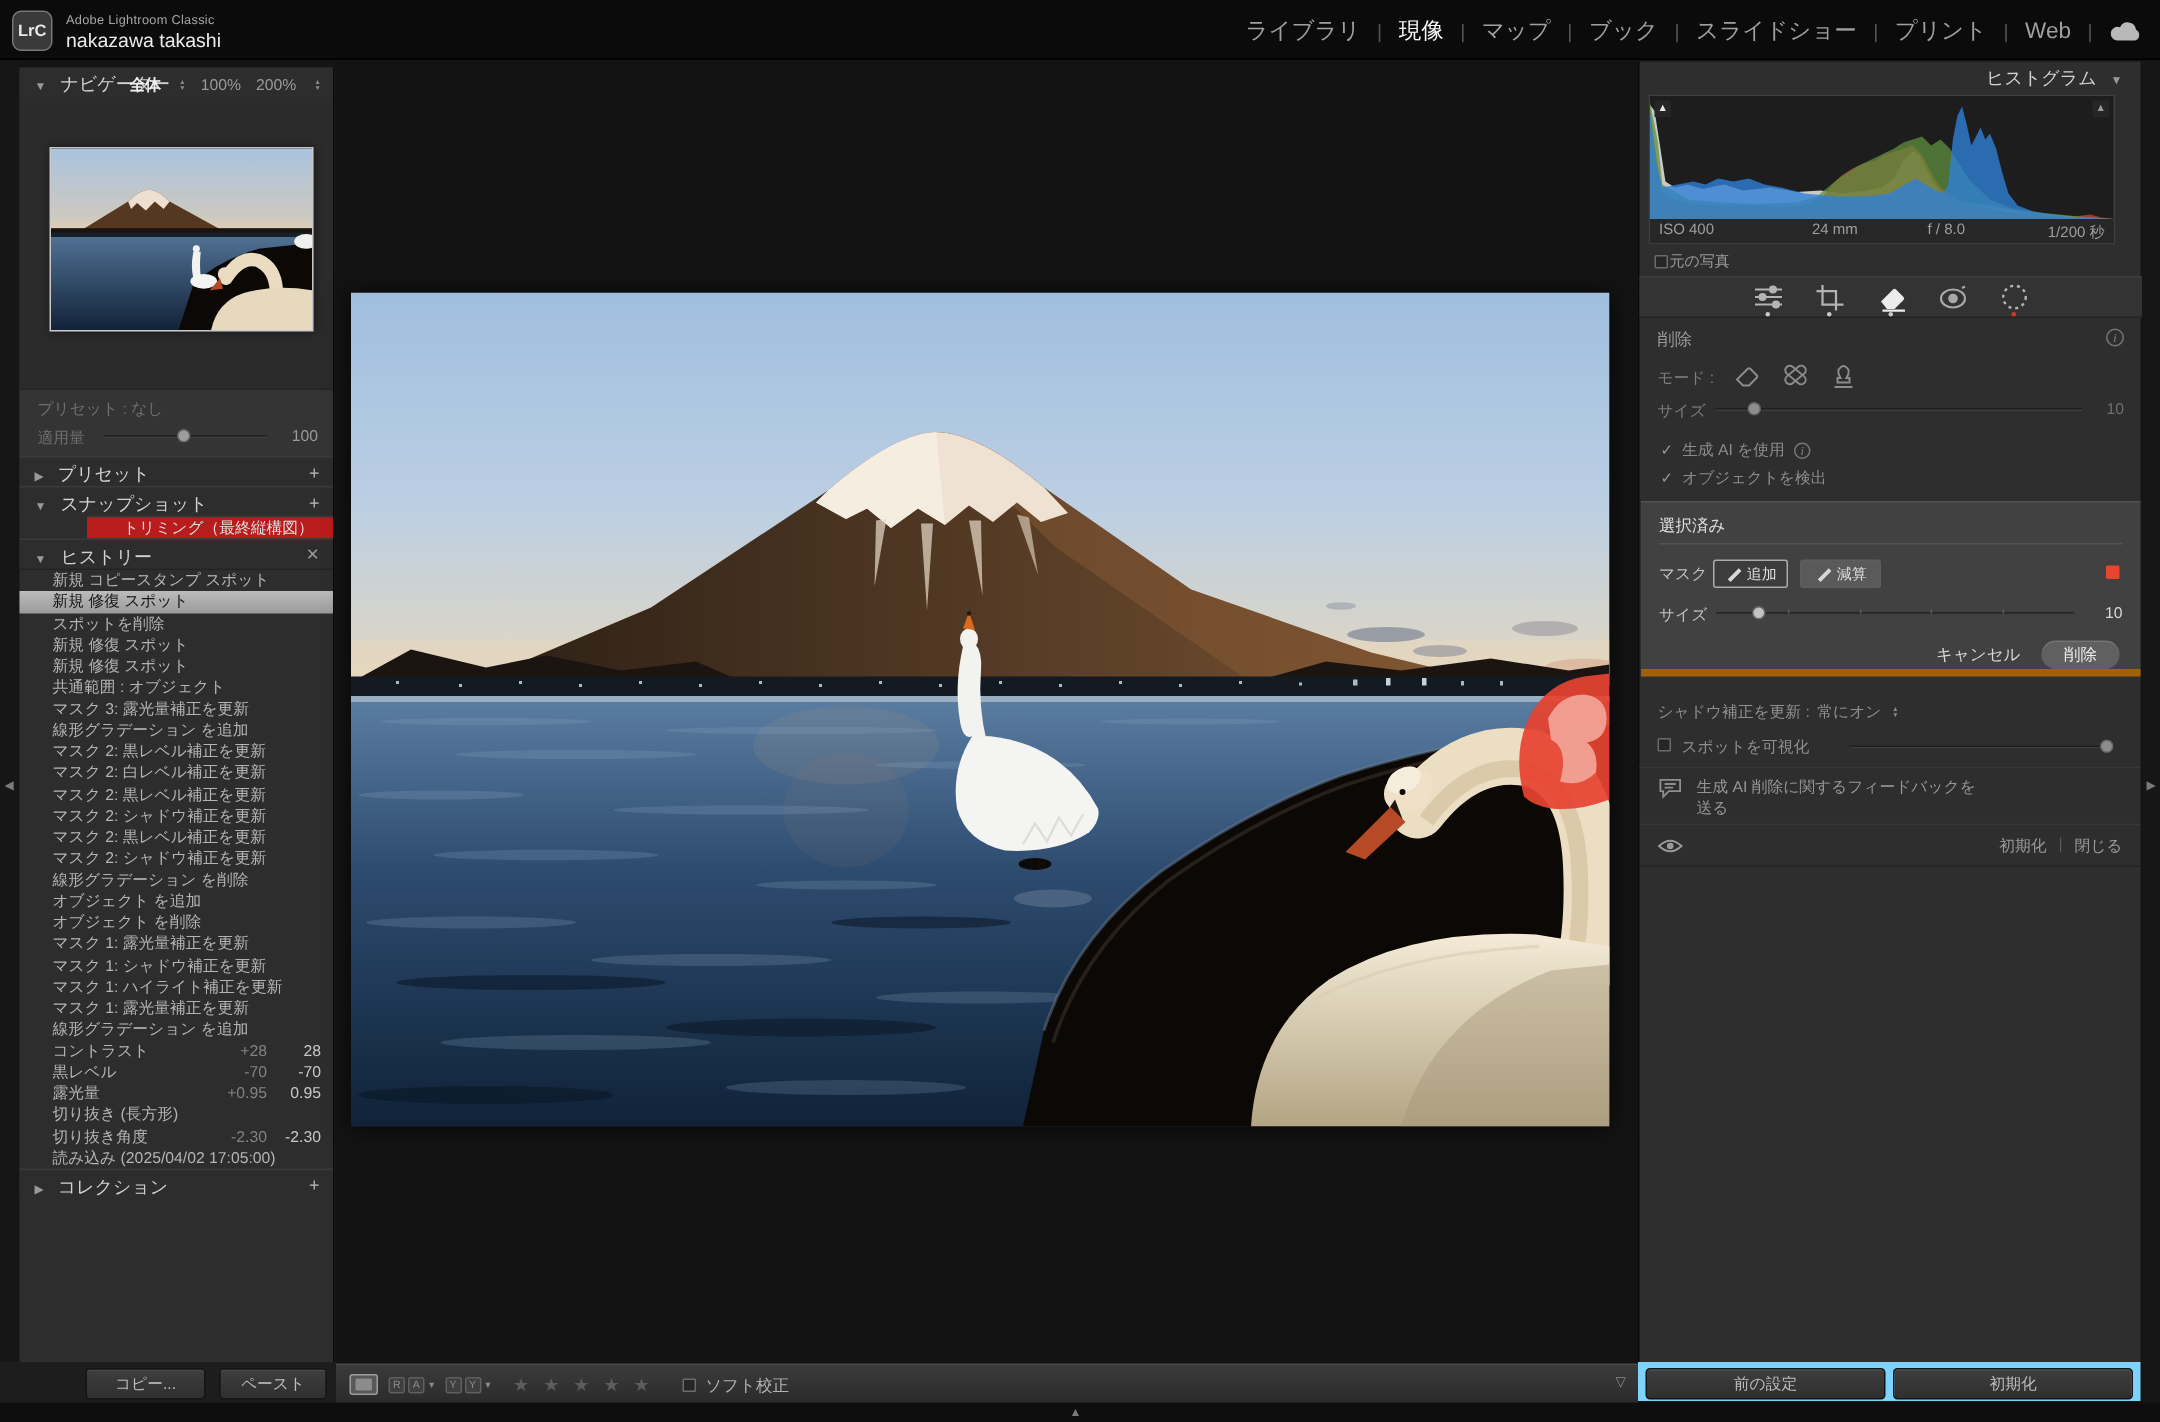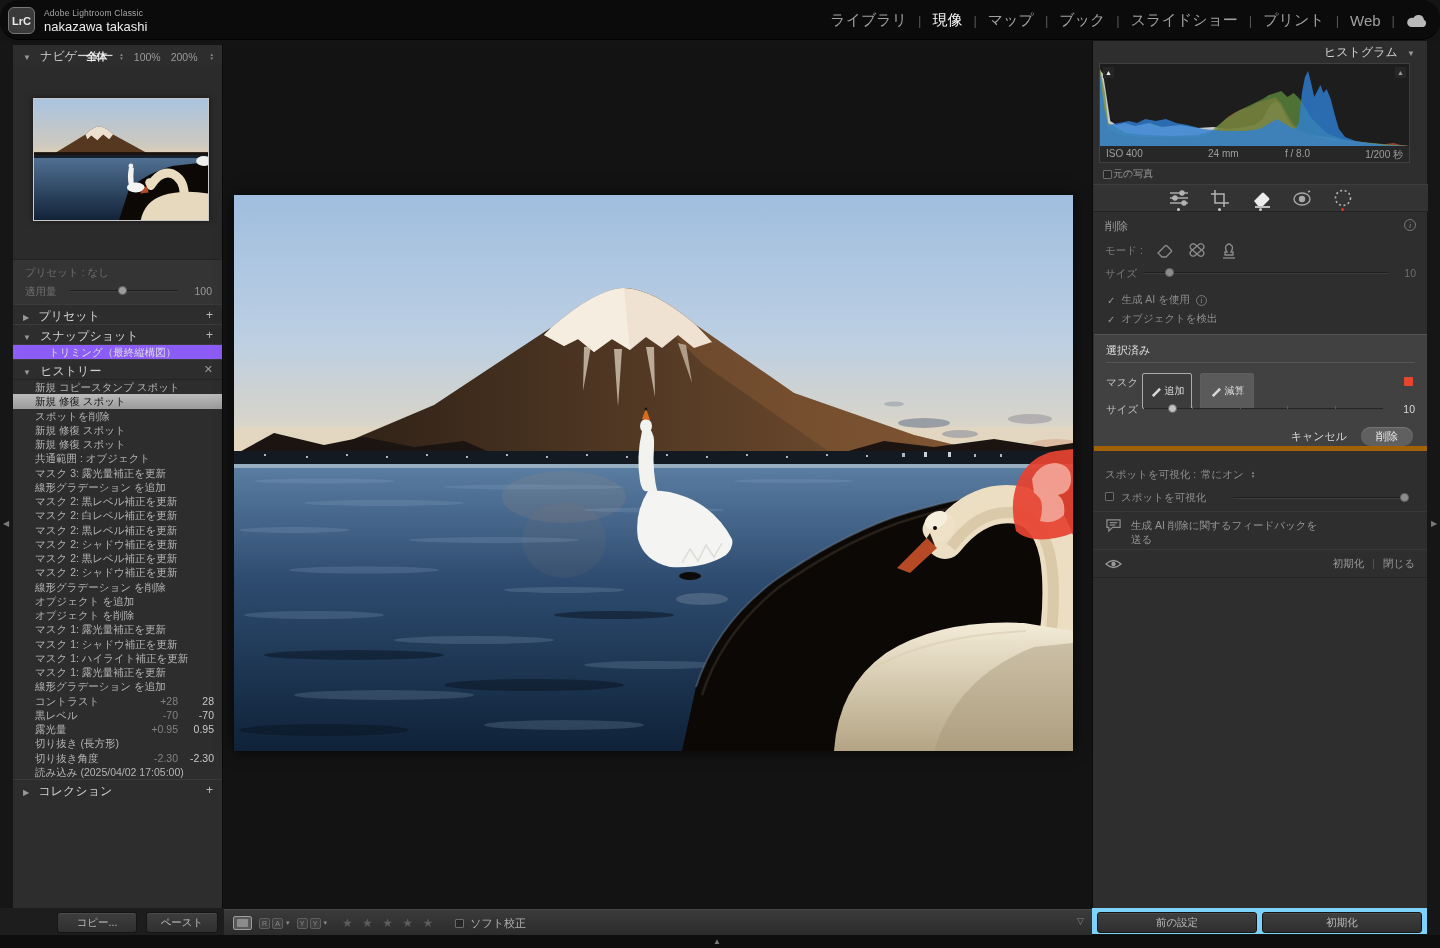--- a/index.html
+++ b/index.html
@@ -1,21 +1,21 @@
 <!DOCTYPE html>
 <html><head>
 <meta charset="utf-8">
 <style>
   * { margin:0; padding:0; box-sizing:border-box; }
   html,body { background:#000; }
   body { font-family:"Liberation Sans","DejaVu Sans",sans-serif; }
   #app { position:relative; width:1440px; height:948px; background:#141414; overflow:hidden; }
 
   
-  .topbar { position:absolute; left:0; top:0; width:1440px; height:40px; background:#0b0b0b; border-bottom:1px solid #000;border-radius:19px; }
+  .topbar { position:absolute; left:0; top:0; width:1440px; height:40px; background:#0b0b0b; border-bottom:1px solid #000; }
   .lrc-logo { position:absolute; left:8px; top:7px; width:27px; height:27px; border-radius:6px; background:#3a3a3a; border:1px solid #777;
               color:#e8e8e8; font-size:11px; font-weight:bold; display:flex; align-items:center; justify-content:center; }
   .app-title { position:absolute; left:44px; top:8px; font-size:8.5px; color:#a8a8a8; letter-spacing:.2px; }
   .user-name { position:absolute; left:44px; top:19px; font-size:13px; color:#ececec; }
   .modules { position:absolute; right:12px; top:0; height:40px; display:flex; align-items:center; gap:11px; }
   .mod { font-size:15px; color:#a0a0a0; cursor:default; }
   .mod.active { color:#fafafa; }
   .mod-sep { color:#555; font-size:13px; }
   .cloud-wrap { display:flex; align-items:center; }
 
@@ -39,21 +39,21 @@
   .nav-thumb { position:absolute; left:20px; top:33px; width:176px; height:123px; border:1px solid #c9c9c9; box-shadow:0 0 6px rgba(0,0,0,.5); }
   .nav-thumb svg { display:block; width:100%; height:100%; }
   .preset-preview { position:relative; height:45px; background:#343434; border-top:1px solid #232323; }
   .pp-name { position:absolute; left:12px; top:6px; font-size:10.5px; color:#6f6f6f; }
   .pp-row { position:absolute; left:12px; top:24px; right:10px; height:14px; }
   .pp-label { position:absolute; left:0; top:1px; font-size:10.5px; color:#6f6f6f; }
   .slider-track { position:absolute; height:2px; background:#1e1e1e; border-bottom:1px solid #3d3d3d; }
   .slider-knob { position:absolute; width:9px; height:9px; border-radius:50%; background:#9d9d9d; border:1px solid #666; top:-4px; }
   .pp-track { left:44px; right:34px; top:6px; }
   .pp-val { position:absolute; right:0; top:1px; font-size:10.5px; color:#9a9a9a; }
-  .snap-item { height:15px; background:#8b5cf6; color:#dfdfdf; font-size:10.5px; padding-left:36px; line-height:15px; border-top:1px solid #3a3a3a; }
+  .snap-item { height:15px; background:#b91c1c; color:#dfdfdf; font-size:10.5px; padding-left:24px; line-height:15px; border-top:1px solid #3a3a3a;margin-left:45px; }
   .hist-list { border-top:1px solid #232323; }
   .hist-row { position:relative; height:14.25px; line-height:14.25px; padding-left:22px; font-size:10.5px; color:#b4b4b4; white-space:nowrap; }
   .hist-row.selected { background:linear-gradient(#bcbcbc,#9a9a9a); color:#141414; }
   .hist-row .hd { position:absolute; right:44px; color:#828282; }
   .hist-row .hv { position:absolute; right:8px; color:#c8c8c8; }
   .left-footer { position:absolute; left:0; top:908px; width:224px; height:27px; background:#1d1d1d; }
   .lr-btn { position:absolute; top:4px; height:21px; background:linear-gradient(#3e3e3e,#2f2f2f); border:1px solid #151515; border-radius:3px;
             color:#bdbdbd; font-size:10.5px; display:flex; align-items:center; justify-content:center; box-shadow:inset 0 1px 0 #4a4a4a; }
 
   
@@ -97,21 +97,21 @@
   .info-ic { position:absolute; width:12px; height:12px; border:1px solid #777; border-radius:50%; color:#8a8a8a; font-size:8px; text-align:center; line-height:11px; font-style:italic; font-family:"Liberation Serif",serif; }
   .mode-row { position:absolute; left:12px; top:28px; display:flex; align-items:center; gap:12px; color:#7d7d7d; font-size:10.5px; }
   .dim-slider-row { position:absolute; left:12px; top:54px; right:12px; height:12px; color:#7d7d7d; font-size:10.5px; }
   .chk-row { position:absolute; left:14px; display:flex; align-items:center; gap:6px; font-size:10.5px; color:#8c8c8c; }
   .chk { color:#9a9a9a; font-size:10px; }
 
   .selected-box { position:absolute; left:1px; top:293px; width:333px; height:117px; background:#414141; border-top:1px solid #525252; border-bottom:5px solid #a16207; }
   .sb-title { position:absolute; left:12px; top:8px; font-size:11px; color:#e0e0e0; }
   .sb-div { position:absolute; left:12px; right:12px; top:27px; height:1px; background:#555; }
   .mask-row { position:absolute; left:12px; top:38px; right:12px; height:20px; font-size:10.5px; color:#c2c2c2; }
-  .mask-btn { position:absolute; top:0; height:36px; border-radius:2px; display:flex; align-items:center; justify-content:center; gap:4px; font-size:10px; color:#dedede; }
+  .mask-btn { position:absolute; top:0; height:19px; border-radius:2px; display:flex; align-items:center; justify-content:center; gap:4px; font-size:10px; color:#dedede; }
   .mask-btn.add { left:36px; width:50px; border:1px solid #ababab; background:#3c3c3c; }
   .mask-btn.sub { left:94px; width:54px; border:1px solid #5e5e5e; background:#5a5a5a; }
   .swatch { position:absolute; right:2px; top:4px; width:9px; height:9px; border-radius:1px; }
   .sb-size-row { position:absolute; left:12px; top:68px; right:12px; height:14px; font-size:10.5px; color:#c2c2c2; }
   .sb-size-row .val { position:absolute; right:0; top:0; color:#d8d8d8; }
   .tick { position:absolute; top:-2px; width:1px; height:3px; background:#5a5a5a; }
   .sb-footer { position:absolute; right:14px; top:92px; display:flex; align-items:center; gap:14px; }
   .cancel-lbl { font-size:11px; color:#d8d8d8; }
   .del-pill { width:52px; height:19px; border-radius:10px; background:#606060; color:#ededed; font-size:11px; display:flex; align-items:center; justify-content:center; box-shadow:inset 0 1px 0 #747474; }
 
@@ -578,21 +578,21 @@
         </span>
         <span class="val">10</span>
       </div>
       <div class="sb-footer">
         <span class="cancel-lbl">キャンセル</span>
         <span class="del-pill">削除</span>
       </div>
     </div>
 
     <div class="overlay-row">
-      <span>スポットを可視化 :</span>
+      <span>シャドウ補正を更新 :</span>
       <span>常にオン</span>
       <span class="updn">
           <span>▲</span>
           <span>▼</span>
         </span>
     </div>
 
     <div class="visualize-row">
       <span class="cbx" style="position:absolute; left:0; top:2px;"></span>
       <span style="position:absolute; left:16px; top:1px;">スポットを可視化</span>

